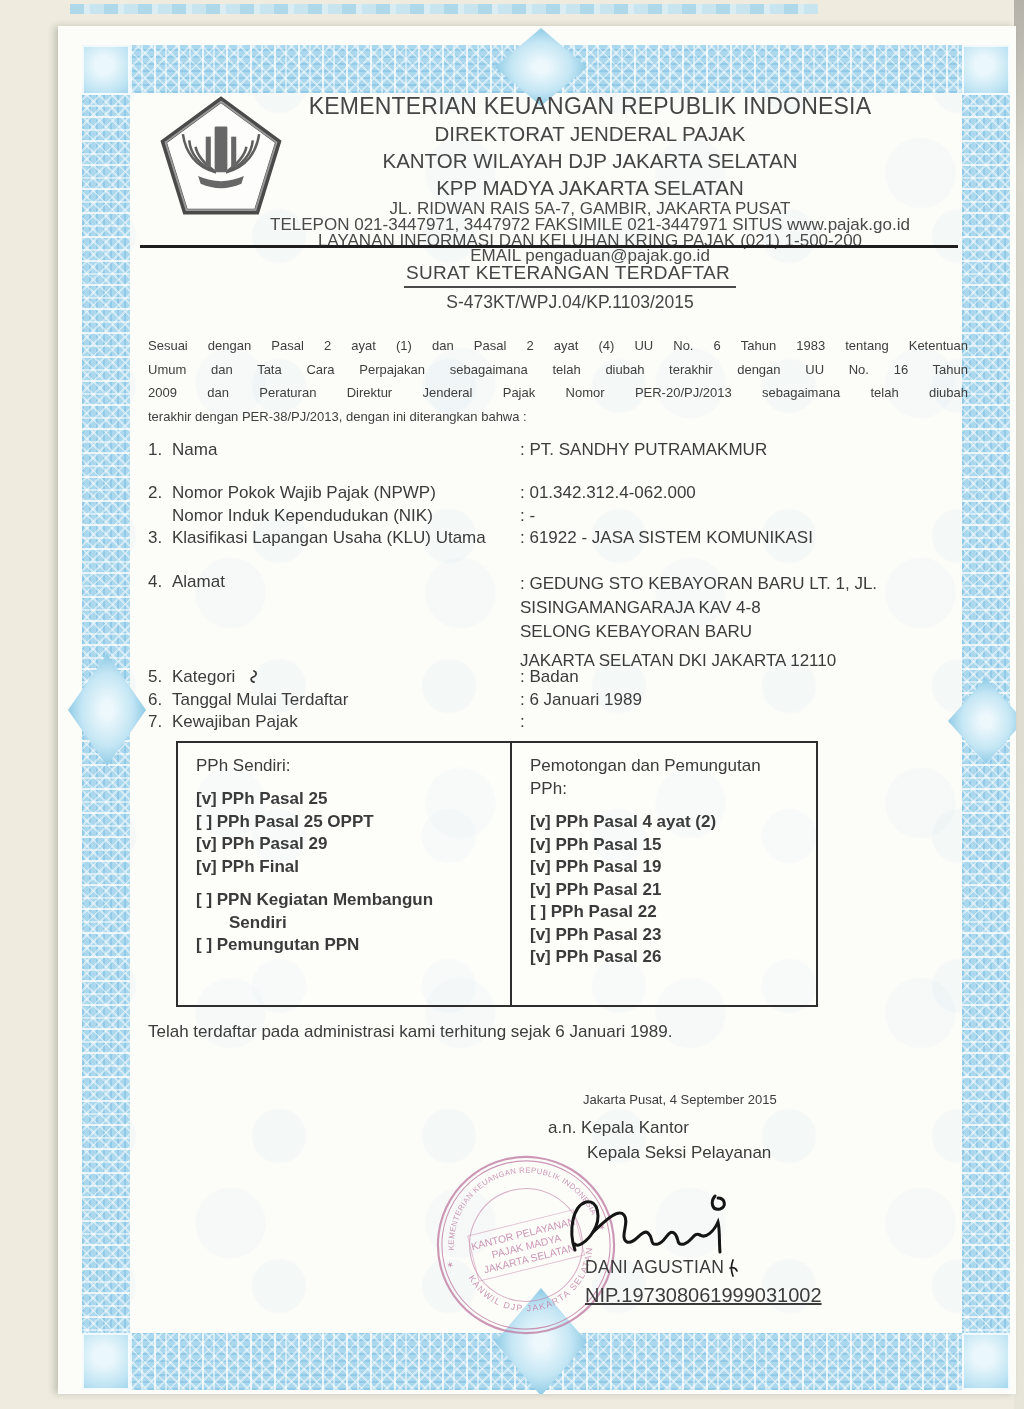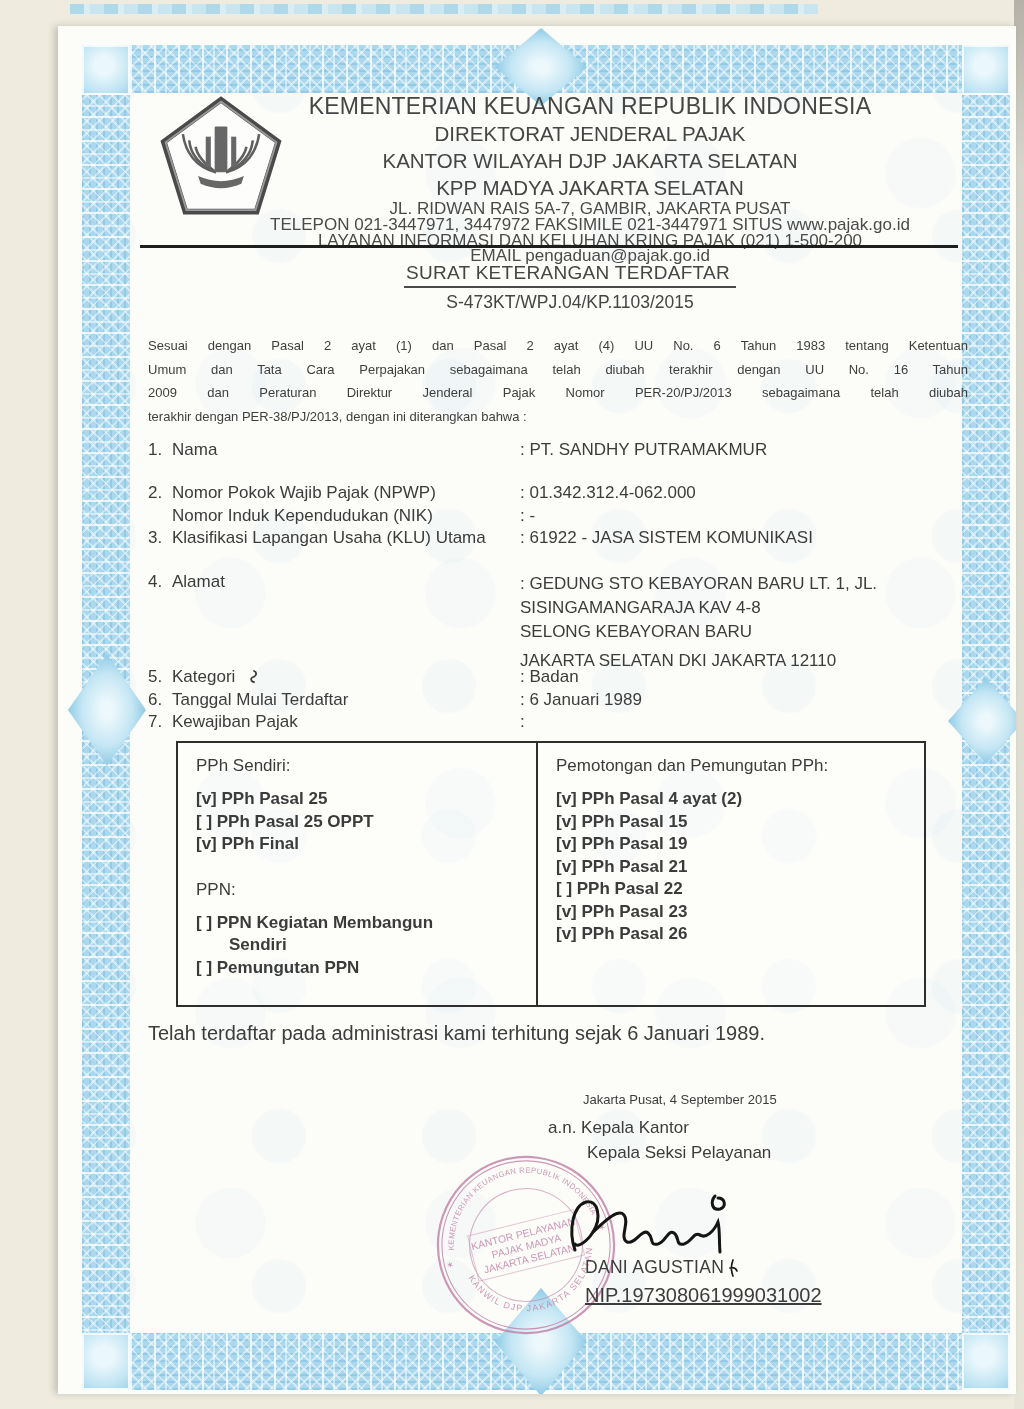--- a/index.html
+++ b/index.html
@@ -49,31 +49,31 @@
   .title-num{font-size:17.5px;margin-top:4px;}
   .intro{left:90px;top:296px;width:820px;font-size:13px;color:#3e3e3e;}
   .intro div{line-height:23.5px;text-align:justify;text-align-last:justify;}
   .intro div:last-child{text-align-last:left;}
   .frow{position:absolute;left:90px;font-size:17px;white-space:nowrap;}
   .fno{display:inline-block;width:24px;}
   .fval{position:absolute;left:372px;top:0;white-space:nowrap;}
   .fval-lines div{line-height:24px;white-space:nowrap;}
   .fval-lines div:last-child{margin-top:5px;}
   .kat-mark{display:inline-block;margin-left:14px;vertical-align:-3px;}
-  .taxtable{left:118px;top:703px;width:750px;height:266px;border:2px solid #2e2e2e;
+  .taxtable{left:118px;top:703px;width:642px;height:266px;border:2px solid #2e2e2e;
     box-sizing:border-box;display:flex;background:rgba(255,255,255,.25);}
   .tcell{font-size:17px;color:#3b3b3b;padding:11px 14px 0 18px;box-sizing:border-box;}
   .tcell-left{width:360px;border-right:2px solid #2e2e2e;}
   .tcell-right{flex:1;}
   .cell-heading{line-height:23px;}
   .chkgroup{margin-top:11px;width:272px;font-weight:bold;}
   .chkgroup.g2{margin-top:11px;}
   .heading2{margin-top:22px;}
   .chk{line-height:22.5px;padding-left:33px;text-indent:-33px;}
-  .closing{left:90px;top:984px;font-size:20px;}
+  .closing{left:90px;top:984px;font-size:17px;}
   .sig-date{left:525px;top:1054px;font-size:13px;}
   .sig-an{left:490px;top:1080px;font-size:17px;}
   .sig-pos{left:529px;top:1105px;font-size:17px;}
   .stamp{left:374px;top:1113px;width:188px;height:188px;opacity:.82;transform:rotate(-14deg);}
   .sigpath{left:505px;top:1140px;width:190px;height:100px;}
   .sig-name{left:527px;top:1219px;font-size:17.5px;letter-spacing:.3px;}
   .name-mark{display:inline-block;margin-left:4px;vertical-align:-4px;}
   .sig-nip{left:527px;top:1246px;font-size:20px;text-decoration:underline;}
 </style>
 </head>
@@ -182,23 +182,23 @@
       <span class="fno">7.</span><span>Kewajiban Pajak</span>
       <span class="fval">:</span>
     </div>
 
     <div class="abs taxtable">
       <div class="tcell tcell-left">
         <div class="cell-heading">PPh Sendiri:</div>
         <div class="chkgroup">
             <div class="chk">[v] PPh Pasal 25</div>
             <div class="chk">[&nbsp;] PPh Pasal 25 OPPT</div>
+            <div class="chk">[v] PPh Pasal 29</div>
             <div class="chk">[v] PPh Final</div>
           </div>
-        <div class="cell-heading heading2">PPN:</div>
         <div class="chkgroup g2">
             <div class="chk">[&nbsp;] PPN Kegiatan Membangun Sendiri</div>
             <div class="chk">[&nbsp;] Pemungutan PPN</div>
           </div>
       </div>
       <div class="tcell tcell-right">
         <div class="cell-heading">Pemotongan dan Pemungutan PPh:</div>
         <div class="chkgroup">
             <div class="chk">[v] PPh Pasal 4 ayat (2)</div>
             <div class="chk">[v] PPh Pasal 15</div>

